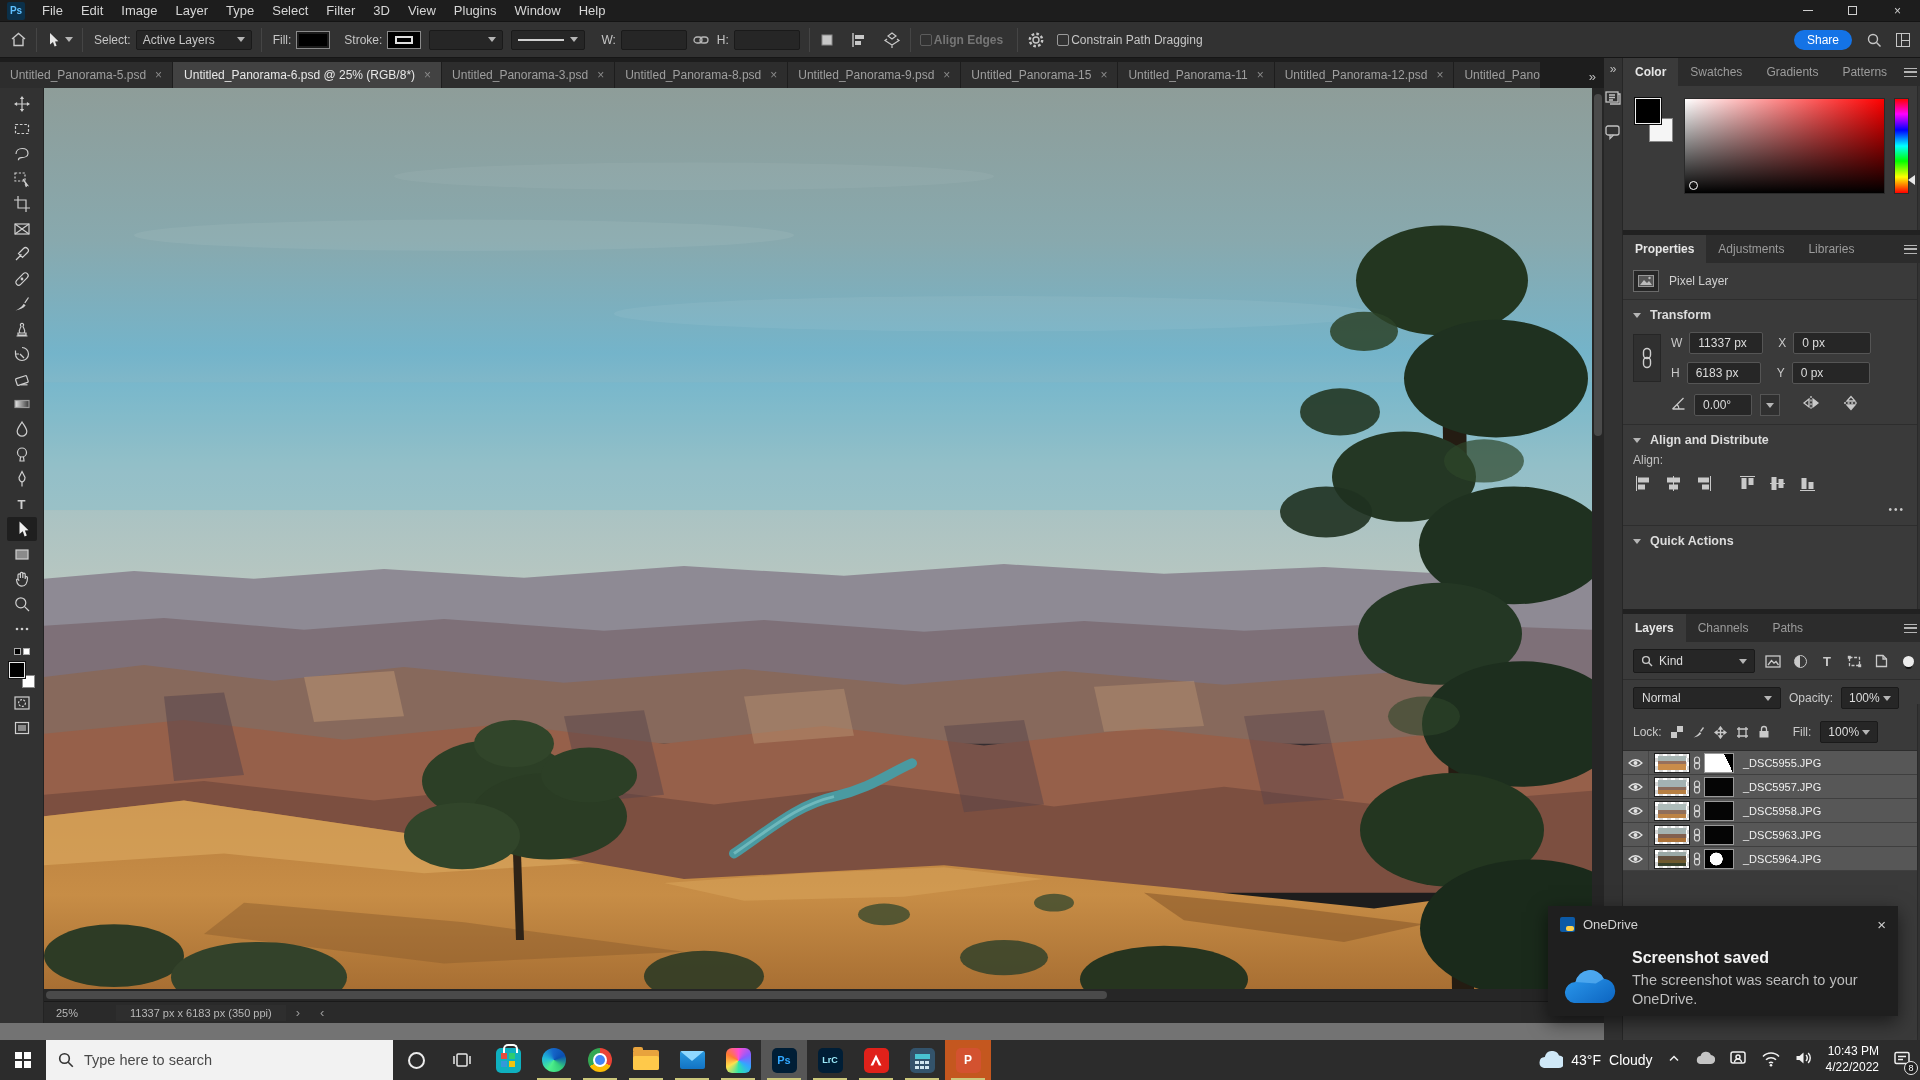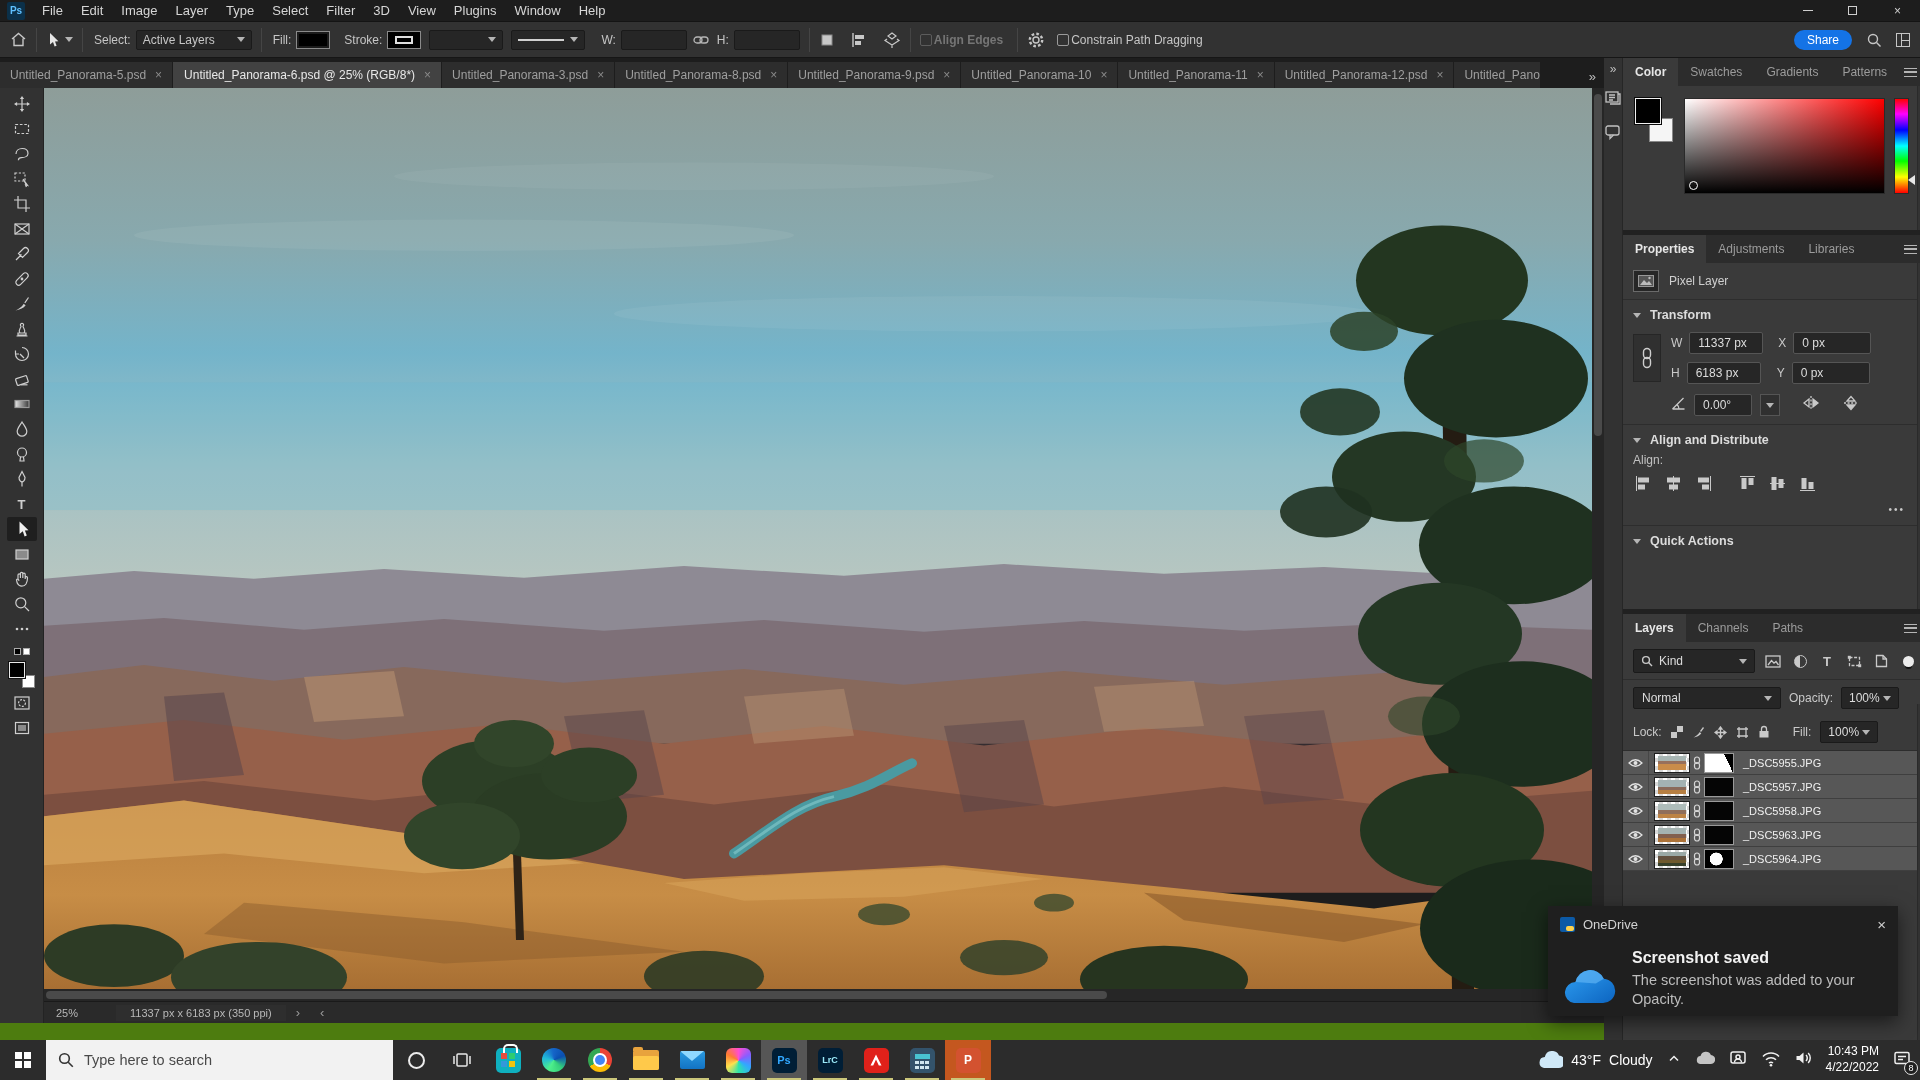--- a/index.html
+++ b/index.html
@@ -1,18 +1,18 @@
 <!DOCTYPE html>
 <html><head>
 <meta charset="utf-8">
 <style>
   * { margin:0; padding:0; box-sizing:border-box; }
   html,body { background:#000; }
   body { font-family:"Liberation Sans", sans-serif; }
-  .screen { position:relative; width:1920px; height:1080px; background:#4d7c0f; overflow:hidden; }
+  .screen { position:relative; width:1920px; height:1080px; background:#737373; overflow:hidden; }
 
   
   .menubar { position:absolute; top:0; left:0; right:0; height:22px; background:#1d1d1d; display:flex; align-items:center; color:#d6d6d6; font-size:13px; border-bottom:1px solid #141414; z-index:5; }
   .ps-logo { width:18px; height:18px; margin:0 8px 0 7px; background:#0b3049; color:#5fc0ff; font-size:10px; font-weight:bold; display:flex; align-items:center; justify-content:center; border-radius:2px; }
   .menu-item { padding:12px 9px; height:22px; display:flex; align-items:center; cursor:default; }
   .win-controls { margin-left:auto; display:flex; height:22px; }
   .win-btn { width:45px; display:flex; align-items:center; justify-content:center; color:#cfcfcf; font-size:12px; }
   .ic-min { width:10px; border-top:1px solid #cfcfcf; }
   .ic-max { width:9px; height:9px; border:1px solid #cfcfcf; }
 
@@ -350,21 +350,21 @@
         </div>
       <div class="doc-tab">
           <span>Untitled_Panorama-8.psd</span>
           <span class="x">×</span>
         </div>
       <div class="doc-tab">
           <span>Untitled_Panorama-9.psd</span>
           <span class="x">×</span>
         </div>
       <div class="doc-tab">
-          <span>Untitled_Panorama-10</span>
+          <span>Untitled_Panorama-15</span>
           <span class="x">×</span>
         </div>
       <div class="doc-tab">
           <span>Untitled_Panorama-11</span>
           <span class="x">×</span>
         </div>
       <div class="doc-tab">
           <span>Untitled_Panorama-12.psd</span>
           <span class="x">×</span>
         </div>
@@ -960,21 +960,21 @@
                 <stop offset="0" stop-color="#2f9ff2"></stop>
                 <stop offset="1" stop-color="#0c64c0"></stop>
               </linearGradient>
             </defs>
           <path d="M14 34 a10.5 10.5 0 0 1 1.5-20.9 a15 15 0 0 1 28.3-3.4 a11.8 11.8 0 0 1 -1.6 24.3 Z" fill="url(#odg)"></path>
           <path d="M15.5 13.1 a15 15 0 0 1 28.3-3.4 l-8 4.8 Z" fill="#5db2f4" opacity="0.7"></path>
         </svg>
       </span>
       <div>
         <div class="toast-title">Screenshot saved</div>
-        <div class="toast-msg">The screenshot was added to your Opacity.</div>
+        <div class="toast-msg">The screenshot was search to your OneDrive.</div>
       </div>
     </div>
   </div>
 
   <div class="taskbar">
     <div class="tb-btn">
       <span class="winlogo">
           <i></i>
           <i></i>
           <i></i>

